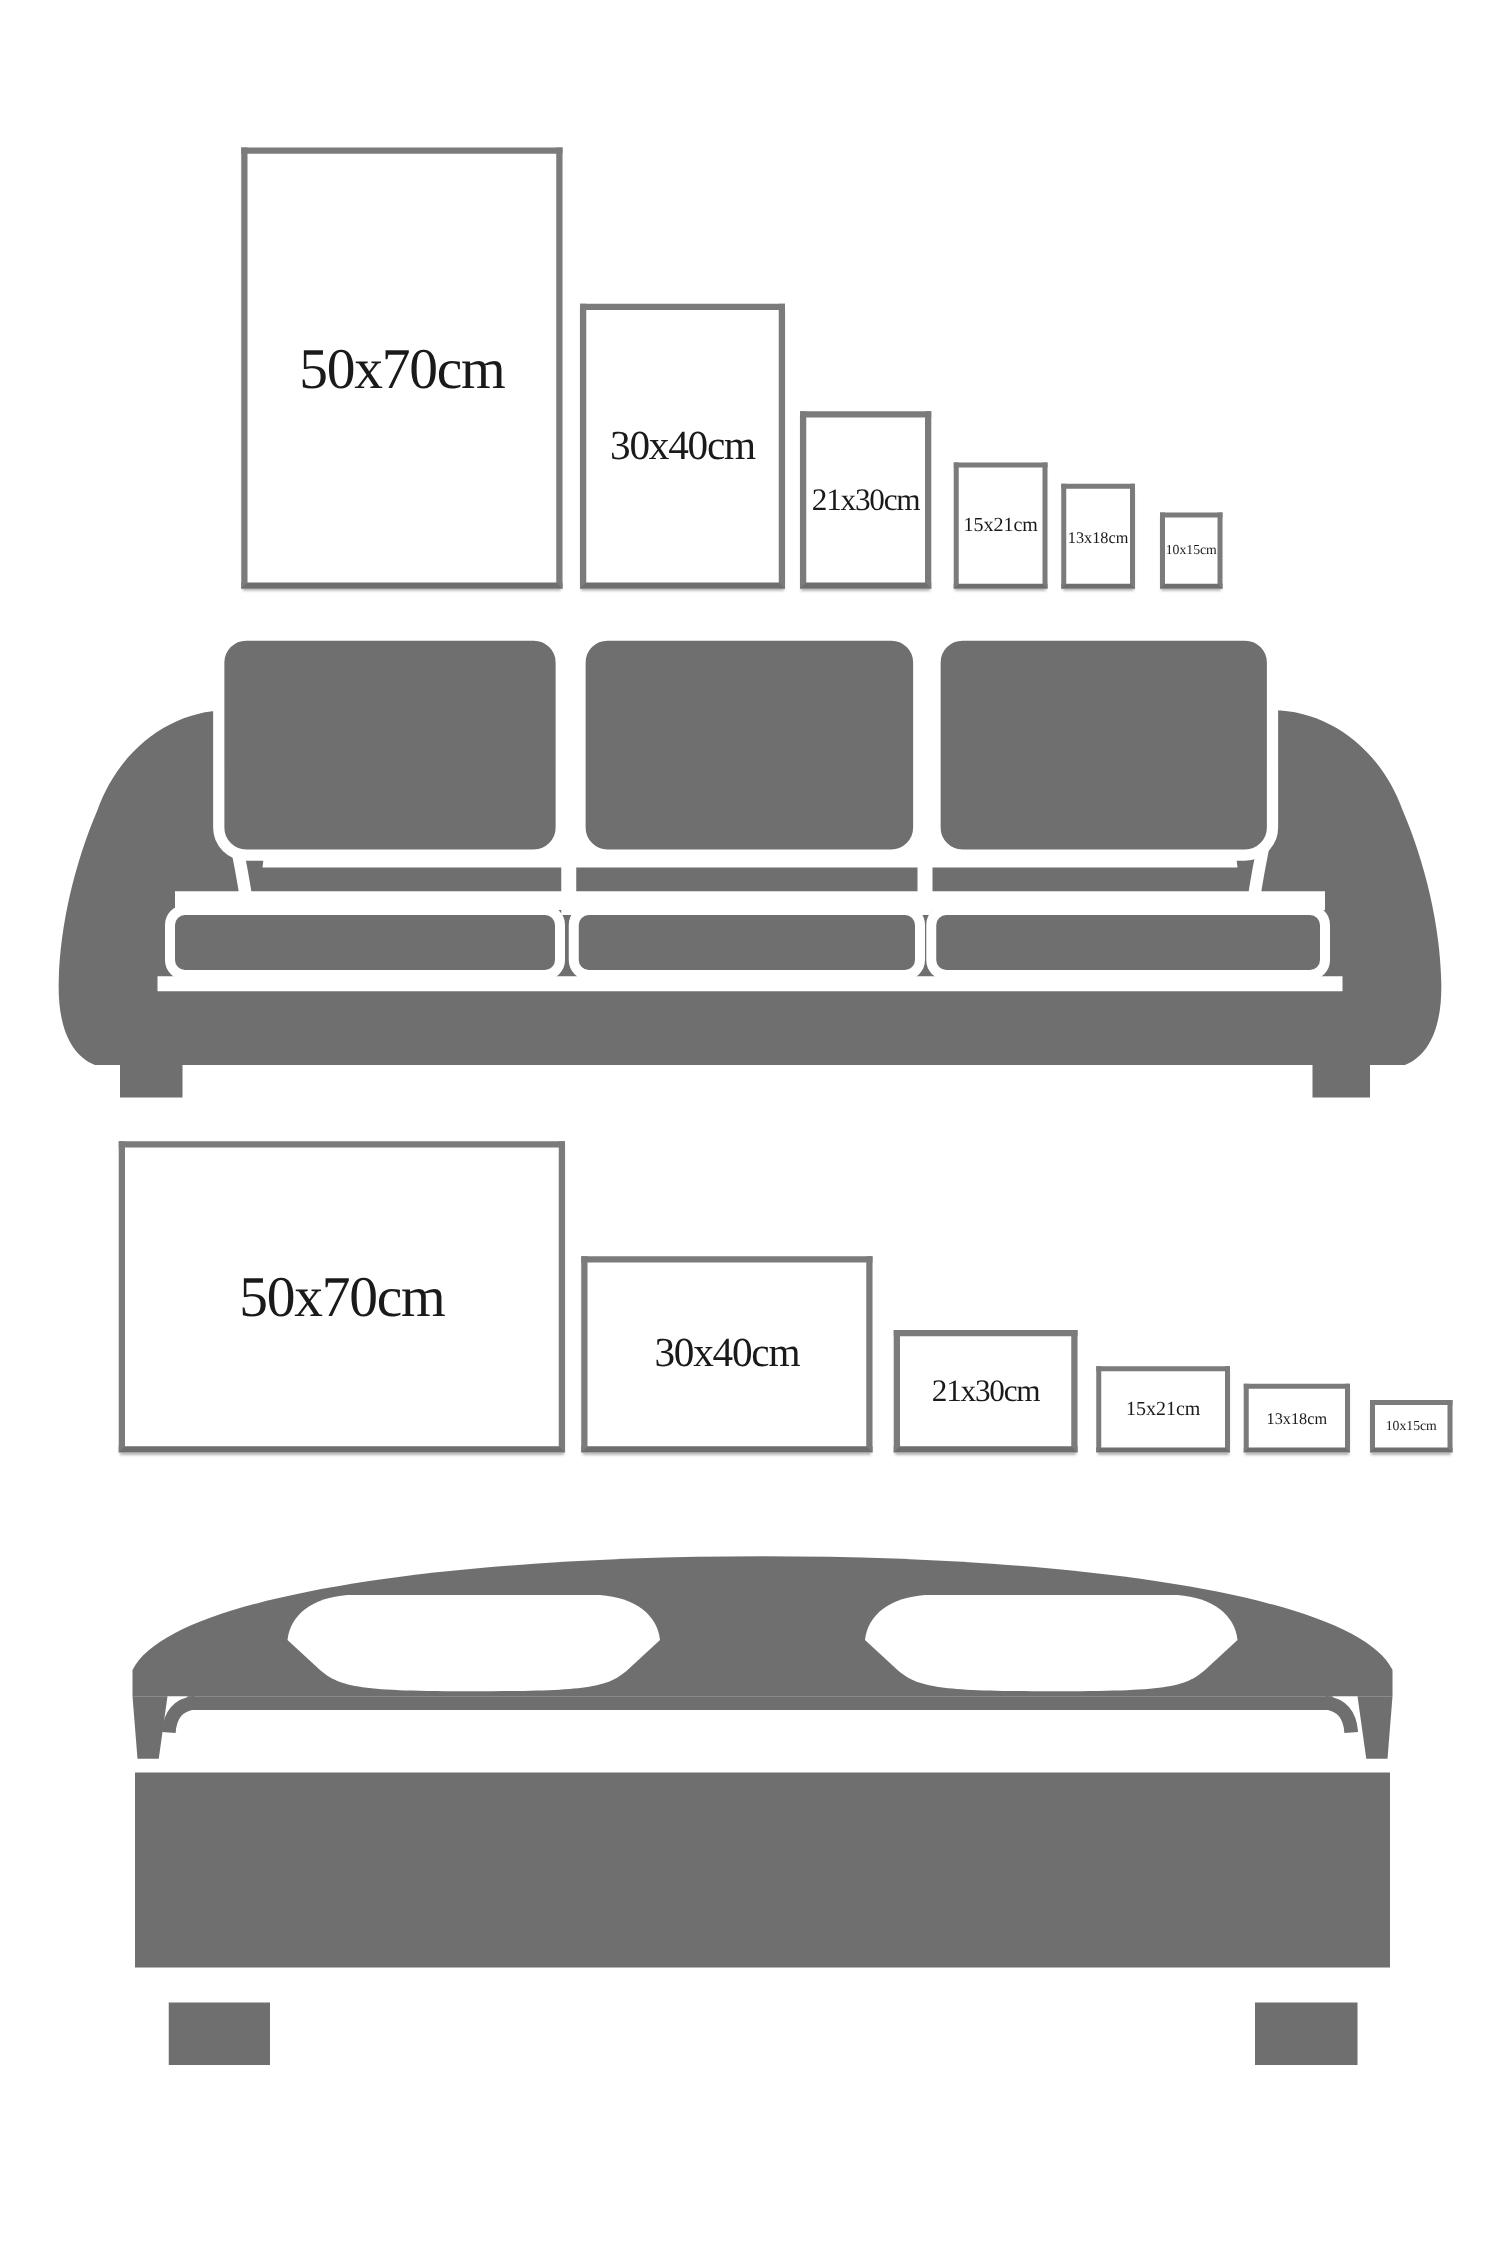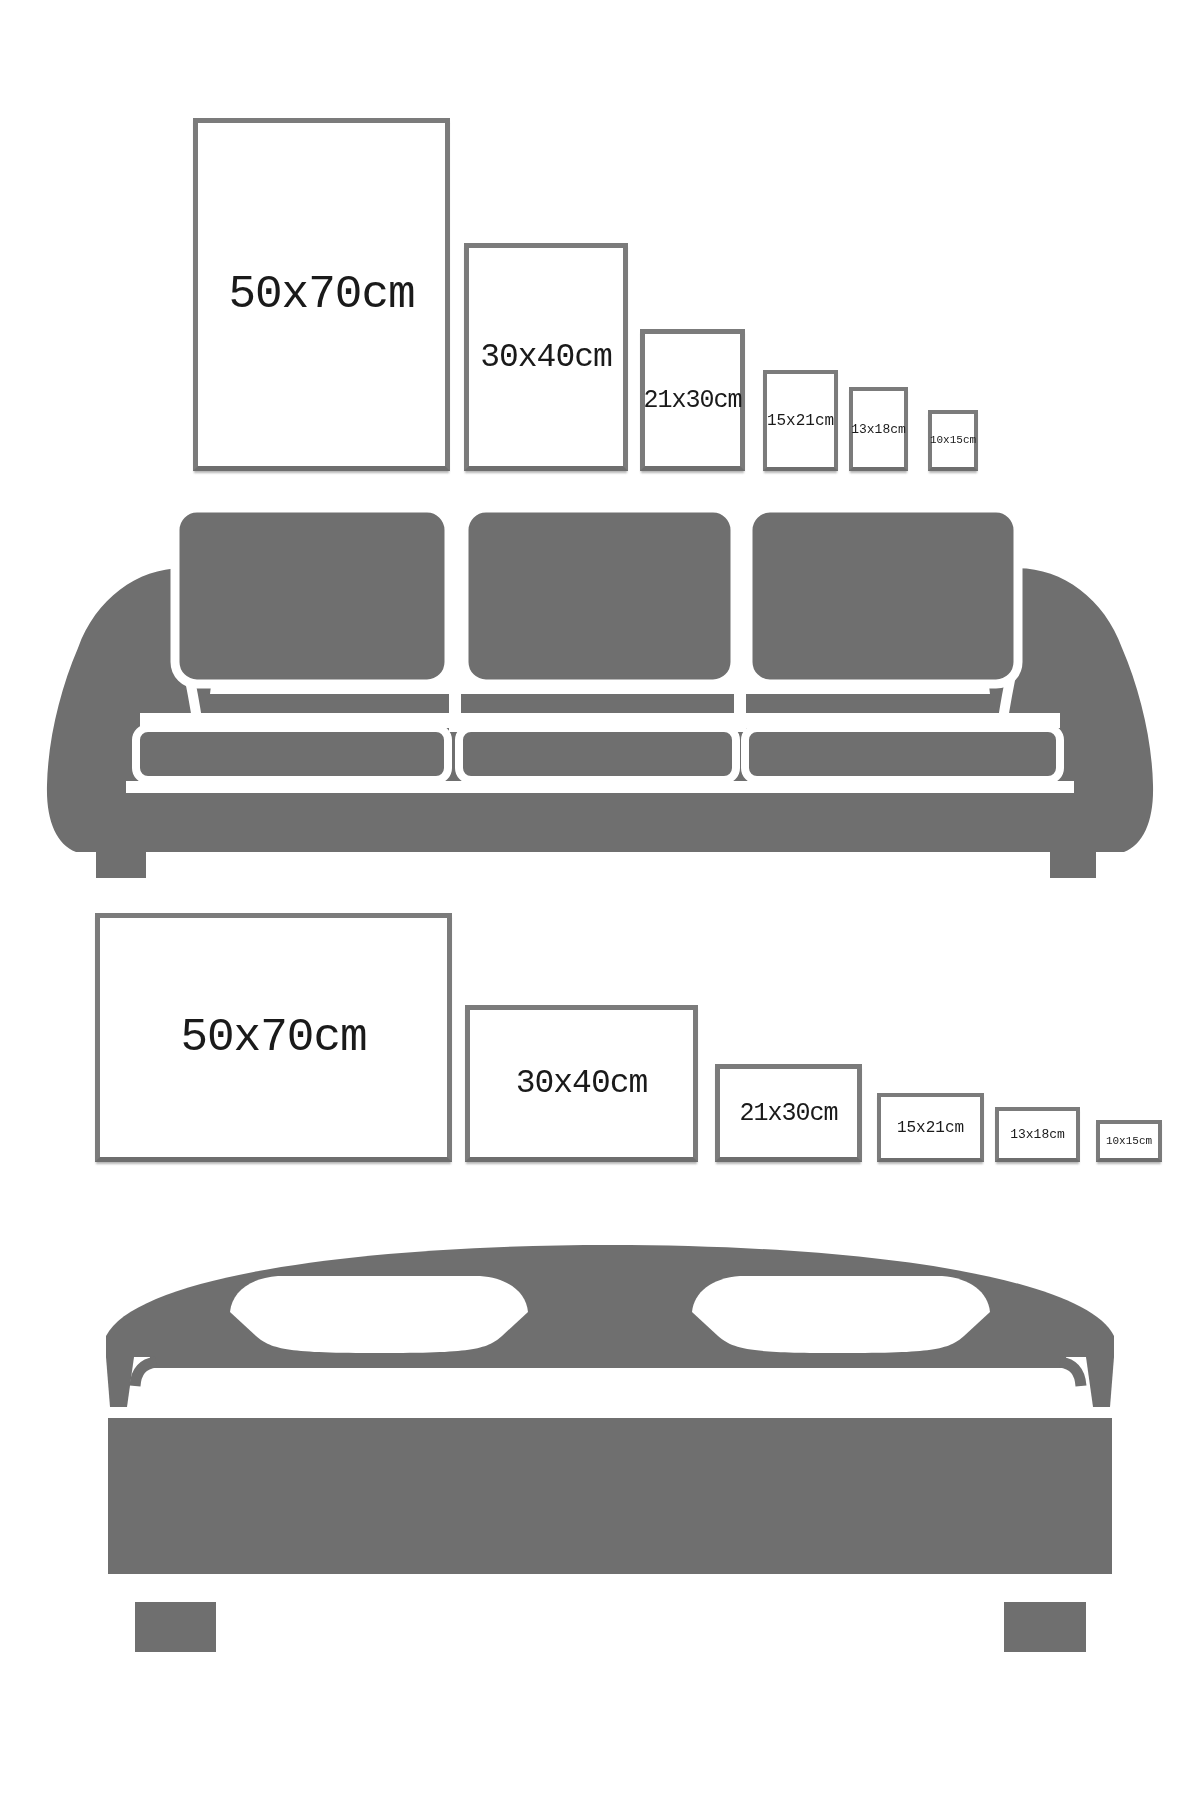--- a/index.html
+++ b/index.html
@@ -1,18 +1,18 @@
 <!DOCTYPE html>
 <html><head>
 <meta charset="utf-8">
 <style>
   html,body{margin:0;padding:0;background:#ffffff;}
   #stage{
     position:relative;width:1200px;height:1704px;background:#ffffff;
-    font-family:Liberation Mono, monospace;overflow:hidden;
+    font-family:Liberation Serif, serif;overflow:hidden;
   }
   .frame{
     position:absolute;box-sizing:border-box;background:#ffffff;
     border:5px solid #7b7b7b;border-bottom-color:#6e6e6e;
     display:flex;align-items:center;justify-content:center;
     box-shadow:0 3px 2px -1px rgba(90,90,90,0.45);
   }
   .frame.thin{border-width:4px;}
   .frame .lbl{
     color:#1a1a1a;white-space:nowrap;line-height:1;

